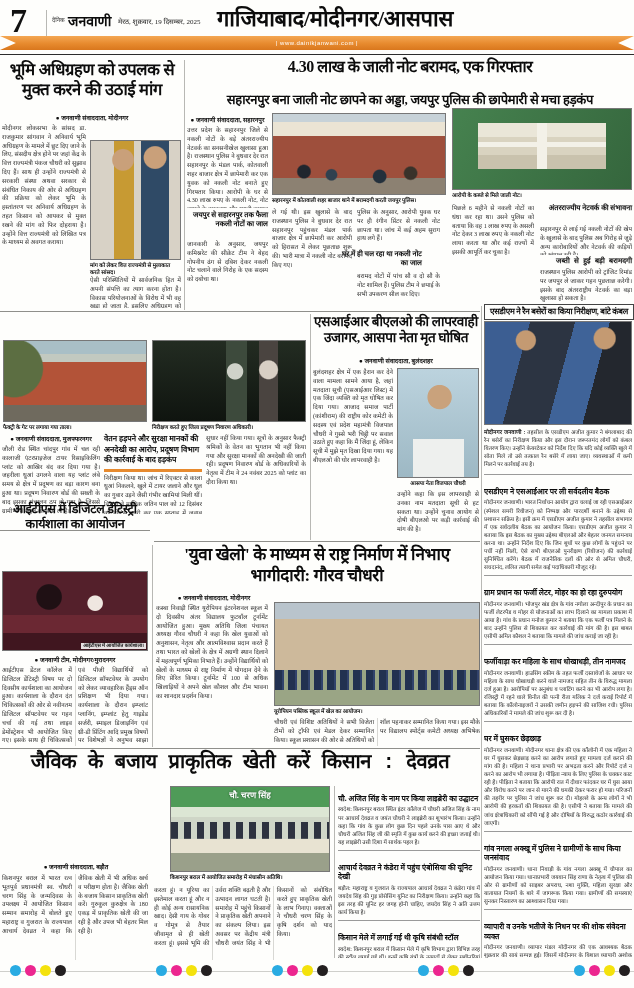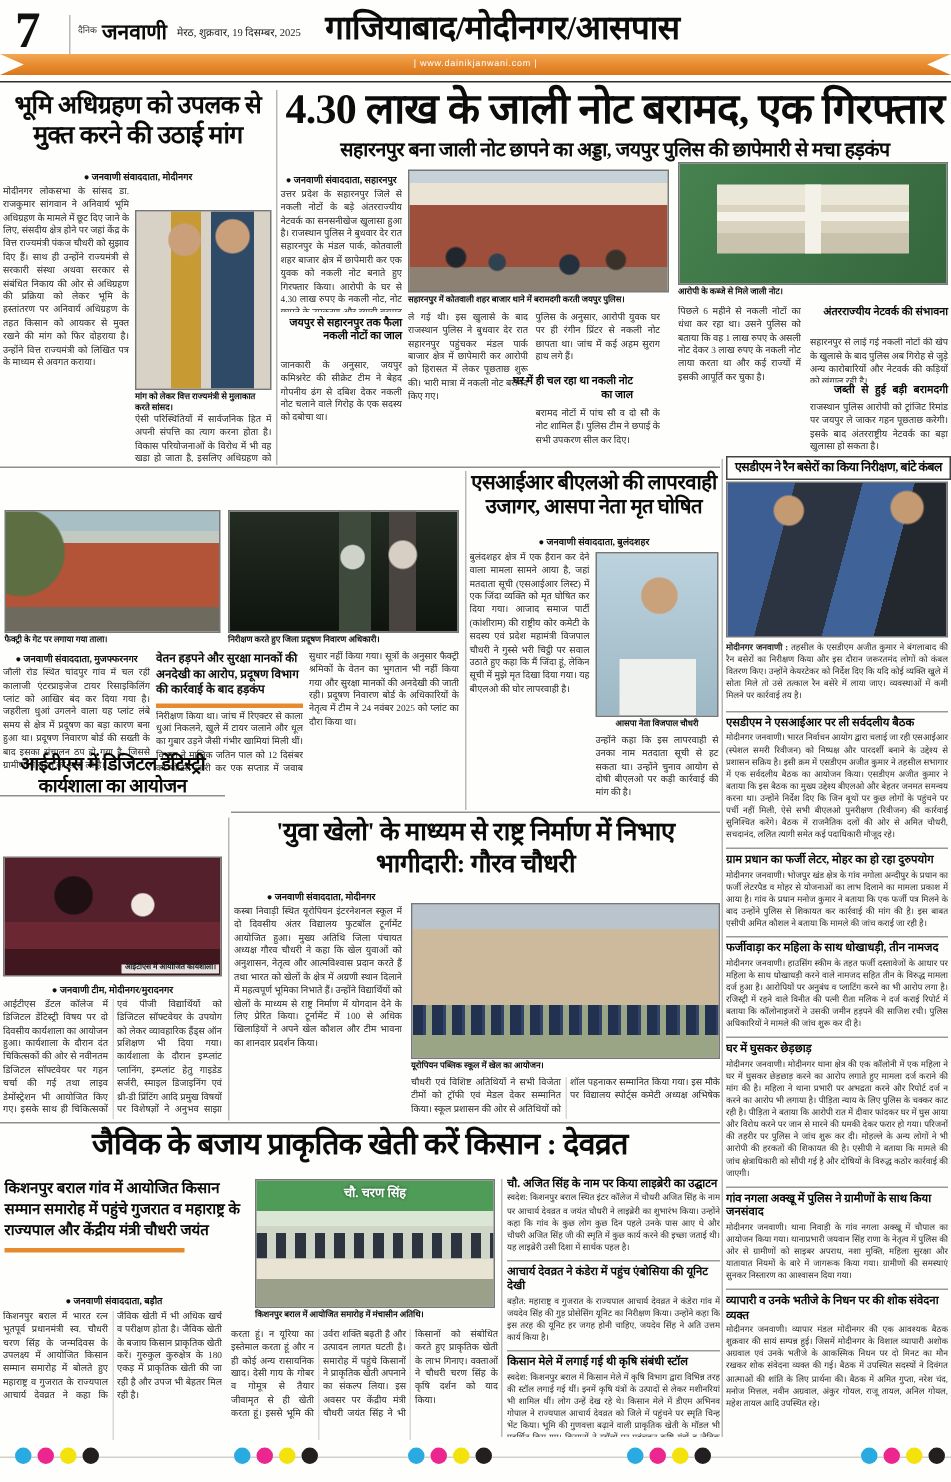--- a/index.html
+++ b/index.html
@@ -4,21 +4,21 @@
 <style>
   html,body{margin:0;padding:0;background:#efefea;}
   #page{position:relative;width:634px;height:988px;background:#fefefc;overflow:hidden;
         font-family:"Liberation Serif","DejaVu Serif",serif;color:#1c1c1c;}
   .abs{position:absolute;}
   .hl{font-weight:bold;color:#0c0c0c;text-align:center;letter-spacing:-0.3px;line-height:1.22;}
   .t{font-size:6.2px;line-height:1.42;text-align:justify;color:#2a2a2a;overflow:hidden;}
   .by{font-size:6.3px;font-weight:bold;text-align:center;color:#111;}
   .cap{font-size:5.6px;font-weight:bold;color:#111;line-height:1.2;}
   .ch{font-size:7.2px;font-weight:bold;text-align:right;line-height:1.3;color:#0c0c0c;}
-  .bt{font-size:7.6px;font-weight:bold;color:#0c0c0c;border-top:1px solid #9a9a9a;padding-top:2px;margin-top:4px;line-height:1.25;}
+  .bt{font-size:7.6px;font-weight:bold;color:#0c0c0c;border-top:1px solid #9a9a9a;padding-top:12px;margin-top:4px;line-height:1.25;}
   .bb{font-size:5.7px;line-height:1.42;text-align:justify;color:#2a2a2a;margin-top:2px;}
   .vr{position:absolute;width:1px;background:#b8b8b4;}
   .hr{position:absolute;height:1px;background:#8f8f8b;}
   .ph{position:absolute;border:1px solid #777;box-sizing:border-box;}
   .ribbon{position:absolute;left:0;top:36px;width:634px;height:14px;
     background:linear-gradient(180deg,#f4a753 0%,#e78a2e 55%,#d9771d 100%);
     clip-path:polygon(0 0,100% 0,97.5% 50%,100% 100%,0 100%,2.5% 50%);}
   .ribbon span{display:block;text-align:center;font-size:6px;color:#fff;line-height:14px;
     font-family:"Liberation Sans","DejaVu Sans",sans-serif;letter-spacing:.5px;}
   .orange-rule{height:3px;background:#e78a2e;margin:3px 0 2px 0;}
@@ -90,21 +90,21 @@
   </div>
 
   <div class="abs hl" style="left:2px;top:60px;width:180px;font-size:16.5px;">भूमि अधिग्रहण को उपलक से मुक्त करने की उठाई मांग</div>
   <div class="abs by" style="left:2px;top:113px;width:180px;">● जनवाणी संवाददाता, मोदीनगर</div>
   <div class="abs t" style="left:2px;top:124px;width:84px;height:184px;">मोदीनगर लोकसभा के सांसद डा. राजकुमार सांगवान ने अनिवार्य भूमि अधिग्रहण के मामले में छूट दिए जाने के लिए, संसदीय क्षेत्र होने पर जहां केंद्र के वित्त राज्यमंत्री पंकज चौधरी को सुझाव दिए हैं। साथ ही उन्होंने राज्यमंत्री से सरकारी संस्था अथवा सरकार से संबंधित निकाय की ओर से अधिग्रहण की प्रक्रिया को लेकर भूमि के हस्तांतरण पर अनिवार्य अधिग्रहण के तहत किसान को आयकर से मुक्त रखने की मांग को फिर दोहराया है। उन्होंने वित्त राज्यमंत्री को लिखित पत्र के माध्यम से अवगत कराया।</div>
   <div class="ph p-bhumi" style="left:90px;top:140px;width:91px;height:120px;"></div>
   <div class="abs cap" style="left:90px;top:262px;width:91px;">मांग को लेकर वित्त राज्यमंत्री से मुलाकात करते सांसद।</div>
   <div class="abs t" style="left:90px;top:276px;width:91px;height:32px;">ऐसी परिस्थितियों में सार्वजनिक हित में अपनी संपत्ति का त्याग करना होता है। विकास परियोजनाओं के विरोध में भी वह खड़ा हो जाता है, इसलिए अधिग्रहण को आयकर से मुक्त रखा जाना चाहिए।</div>
   <div class="vr" style="left:184px;top:60px;height:250px;"></div>
 
-  <div class="abs hl" style="left:188px;top:57px;width:444px;font-size:28px;white-space:nowrap;letter-spacing:-0.5px;">4.30 लाख के जाली नोट बरामद, एक गिरफ्तार</div>
+  <div class="abs hl" style="left:188px;top:57px;width:444px;font-size:16px;white-space:nowrap;letter-spacing:-0.5px;">4.30 लाख के जाली नोट बरामद, एक गिरफ्तार</div>
   <div class="abs hl" style="left:188px;top:92px;width:444px;font-size:13px;white-space:nowrap;font-weight:bold;">सहारनपुर बना जाली नोट छापने का अड्डा, जयपुर पुलिस की छापेमारी से मचा हड़कंप</div>
   <div class="abs by" style="left:187px;top:115px;width:81px;">● जनवाणी संवाददाता, सहारनपुर</div>
   <div class="abs t" style="left:187px;top:126px;width:81px;height:82px;">उत्तर प्रदेश के सहारनपुर जिले से नकली नोटों के बड़े अंतरराज्यीय नेटवर्क का सनसनीखेज खुलासा हुआ है। राजस्थान पुलिस ने बुधवार देर रात सहारनपुर के मंडल पार्क, कोतवाली शहर बाजार क्षेत्र में छापेमारी कर एक युवक को नकली नोट बनाते हुए गिरफ्तार किया। आरोपी के घर से 4.30 लाख रुपए के नकली नोट, नोट छापने के उपकरण और स्याही बरामद हुए।</div>
   <div class="abs ch" style="left:187px;top:211px;width:81px;">जयपुर से सहारनपुर तक फैला नकली नोटों का जाल</div>
   <div class="abs t" style="left:187px;top:240px;width:81px;height:70px;">जानकारी के अनुसार, जयपुर कमिश्नरेट की सीक्रेट टीम ने बेहद गोपनीय ढंग से दबिश देकर नकली नोट चलाने वाले गिरोह के एक सदस्य को दबोचा था।</div>
 
   <div class="ph p-station" style="left:272px;top:113px;width:174px;height:82px;"></div>
   <div class="abs cap" style="left:272px;top:197px;width:174px;">सहारनपुर में कोतवाली शहर बाजार थाने में बरामदगी करती जयपुर पुलिस।</div>
   <div class="ph p-notes" style="left:452px;top:108px;width:180px;height:82px;"></div>
   <div class="abs cap" style="left:452px;top:192px;width:180px;">आरोपी के कब्जे से मिले जाली नोट।</div>
@@ -195,25 +195,21 @@
 
   <div class="abs hl" style="left:156px;top:545px;width:322px;font-size:17px;">'युवा खेलो' के माध्यम से राष्ट्र निर्माण में निभाए भागीदारी: गौरव चौधरी</div>
   <div class="abs by" style="left:156px;top:593px;width:116px;">● जनवाणी संवाददाता, मोदीनगर</div>
   <div class="abs t" style="left:156px;top:604px;width:112px;height:142px;">कस्बा निवाड़ी स्थित यूरोपियन इंटरनेशनल स्कूल में दो दिवसीय अंतर विद्यालय फुटबॉल टूर्नामेंट आयोजित हुआ। मुख्य अतिथि जिला पंचायत अध्यक्ष गौरव चौधरी ने कहा कि खेल युवाओं को अनुशासन, नेतृत्व और आत्मविश्वास प्रदान करते हैं तथा भारत को खेलों के क्षेत्र में अग्रणी स्थान दिलाने में महत्वपूर्ण भूमिका निभाते हैं। उन्होंने विद्यार्थियों को खेलों के माध्यम से राष्ट्र निर्माण में योगदान देने के लिए प्रेरित किया। टूर्नामेंट में 100 से अधिक खिलाड़ियों ने अपने खेल कौशल और टीम भावना का शानदार प्रदर्शन किया।</div>
   <div class="ph p-school" style="left:274px;top:602px;width:206px;height:104px;"></div>
   <div class="abs cap" style="left:274px;top:708px;width:206px;">यूरोपियन पब्लिक स्कूल में खेल का आयोजन।</div>
   <div class="abs t cols2" style="left:274px;top:718px;width:206px;height:28px;">चौधरी एवं विशिष्ट अतिथियों ने सभी विजेता टीमों को ट्रॉफी एवं मेडल देकर सम्मानित किया। स्कूल प्रशासन की ओर से अतिथियों को शॉल पहनाकर सम्मानित किया गया। इस मौके पर विद्यालय स्पोर्ट्स कमेटी अध्यक्ष अभिषेक चौधरी, अजय कुमार, अर्जुन कुमार, अंकित मलिक एवं विभिन्न स्कूलों के कोच मौजूद रहे।</div>
 
   <div class="hr" style="left:0;top:748px;width:480px;"></div>
 
-  <div class="abs hl" style="left:0;top:751px;width:480px;font-size:20px;white-space:nowrap;">जैविक के बजाय प्राकृतिक खेती करें किसान : देवव्रत</div>
-  <div class="abs" style="left:3px;top:786px;width:160px;">
-    <div style="font-size:10px;font-weight:bold;line-height:1.42;color:#0c0c0c;">किशनपुर बराल गांव में आयोजित किसान सम्मान समारोह में पहुंचे गुजरात व महाराष्ट्र के राज्यपाल और केंद्रीय मंत्री चौधरी जयंत</div>
-    <div class="orange-rule" style="width:120px;"></div>
-  </div>
+  <div class="abs hl" style="left:0;top:751px;width:480px;font-size:20px;white-space:nowrap;font-family:Liberation Mono, monospace;">जैविक के बजाय प्राकृतिक खेती करें किसान : देवव्रत</div>
   <div class="abs by" style="left:3px;top:862px;width:146px;">● जनवाणी संवाददाता, बड़ौत</div>
   <div class="abs t cols2" style="left:2px;top:874px;width:146px;height:86px;">किशनपुर बराल में भारत रत्न भूतपूर्व प्रधानमंत्री स्व. चौधरी चरण सिंह के जन्मदिवस के उपलक्ष्य में आयोजित किसान सम्मान समारोह में बोलते हुए महाराष्ट्र व गुजरात के राज्यपाल आचार्य देवव्रत ने कहा कि जैविक खेती में भी अधिक खर्च व परीक्षण होता है। जैविक खेती के बजाय किसान प्राकृतिक खेती करें। गुरुकुल कुरुक्षेत्र के 180 एकड़ में प्राकृतिक खेती की जा रही है और उपज भी बेहतर मिल रही है।</div>
 
   <div class="ph p-stage" style="left:170px;top:786px;width:160px;height:86px;">
     <span style="position:absolute;left:0;right:0;top:2px;text-align:center;color:#fff;font-weight:bold;font-size:8.5px;text-shadow:0 0 2px #14491d;">चौ. चरण सिंह</span>
   </div>
   <div class="abs cap" style="left:170px;top:874px;width:160px;">किशनपुर बराल में आयोजित समारोह में मंचासीन अतिथि।</div>
   <div class="abs t cols3" style="left:154px;top:886px;width:178px;height:74px;">करता हूं। न यूरिया का इस्तेमाल करता हूं और न ही कोई अन्य रासायनिक खाद। देसी गाय के गोबर व गोमूत्र से तैयार जीवामृत से ही खेती करता हूं। इससे भूमि की उर्वरा शक्ति बढ़ती है और उत्पादन लागत घटती है। समारोह में पहुंचे किसानों ने प्राकृतिक खेती अपनाने का संकल्प लिया। इस अवसर पर केंद्रीय मंत्री चौधरी जयंत सिंह ने भी किसानों को संबोधित करते हुए प्राकृतिक खेती के लाभ गिनाए। वक्ताओं ने चौधरी चरण सिंह के कृषि दर्शन को याद किया।</div>
   <div class="vr" style="left:334px;top:786px;height:172px;"></div>
 

